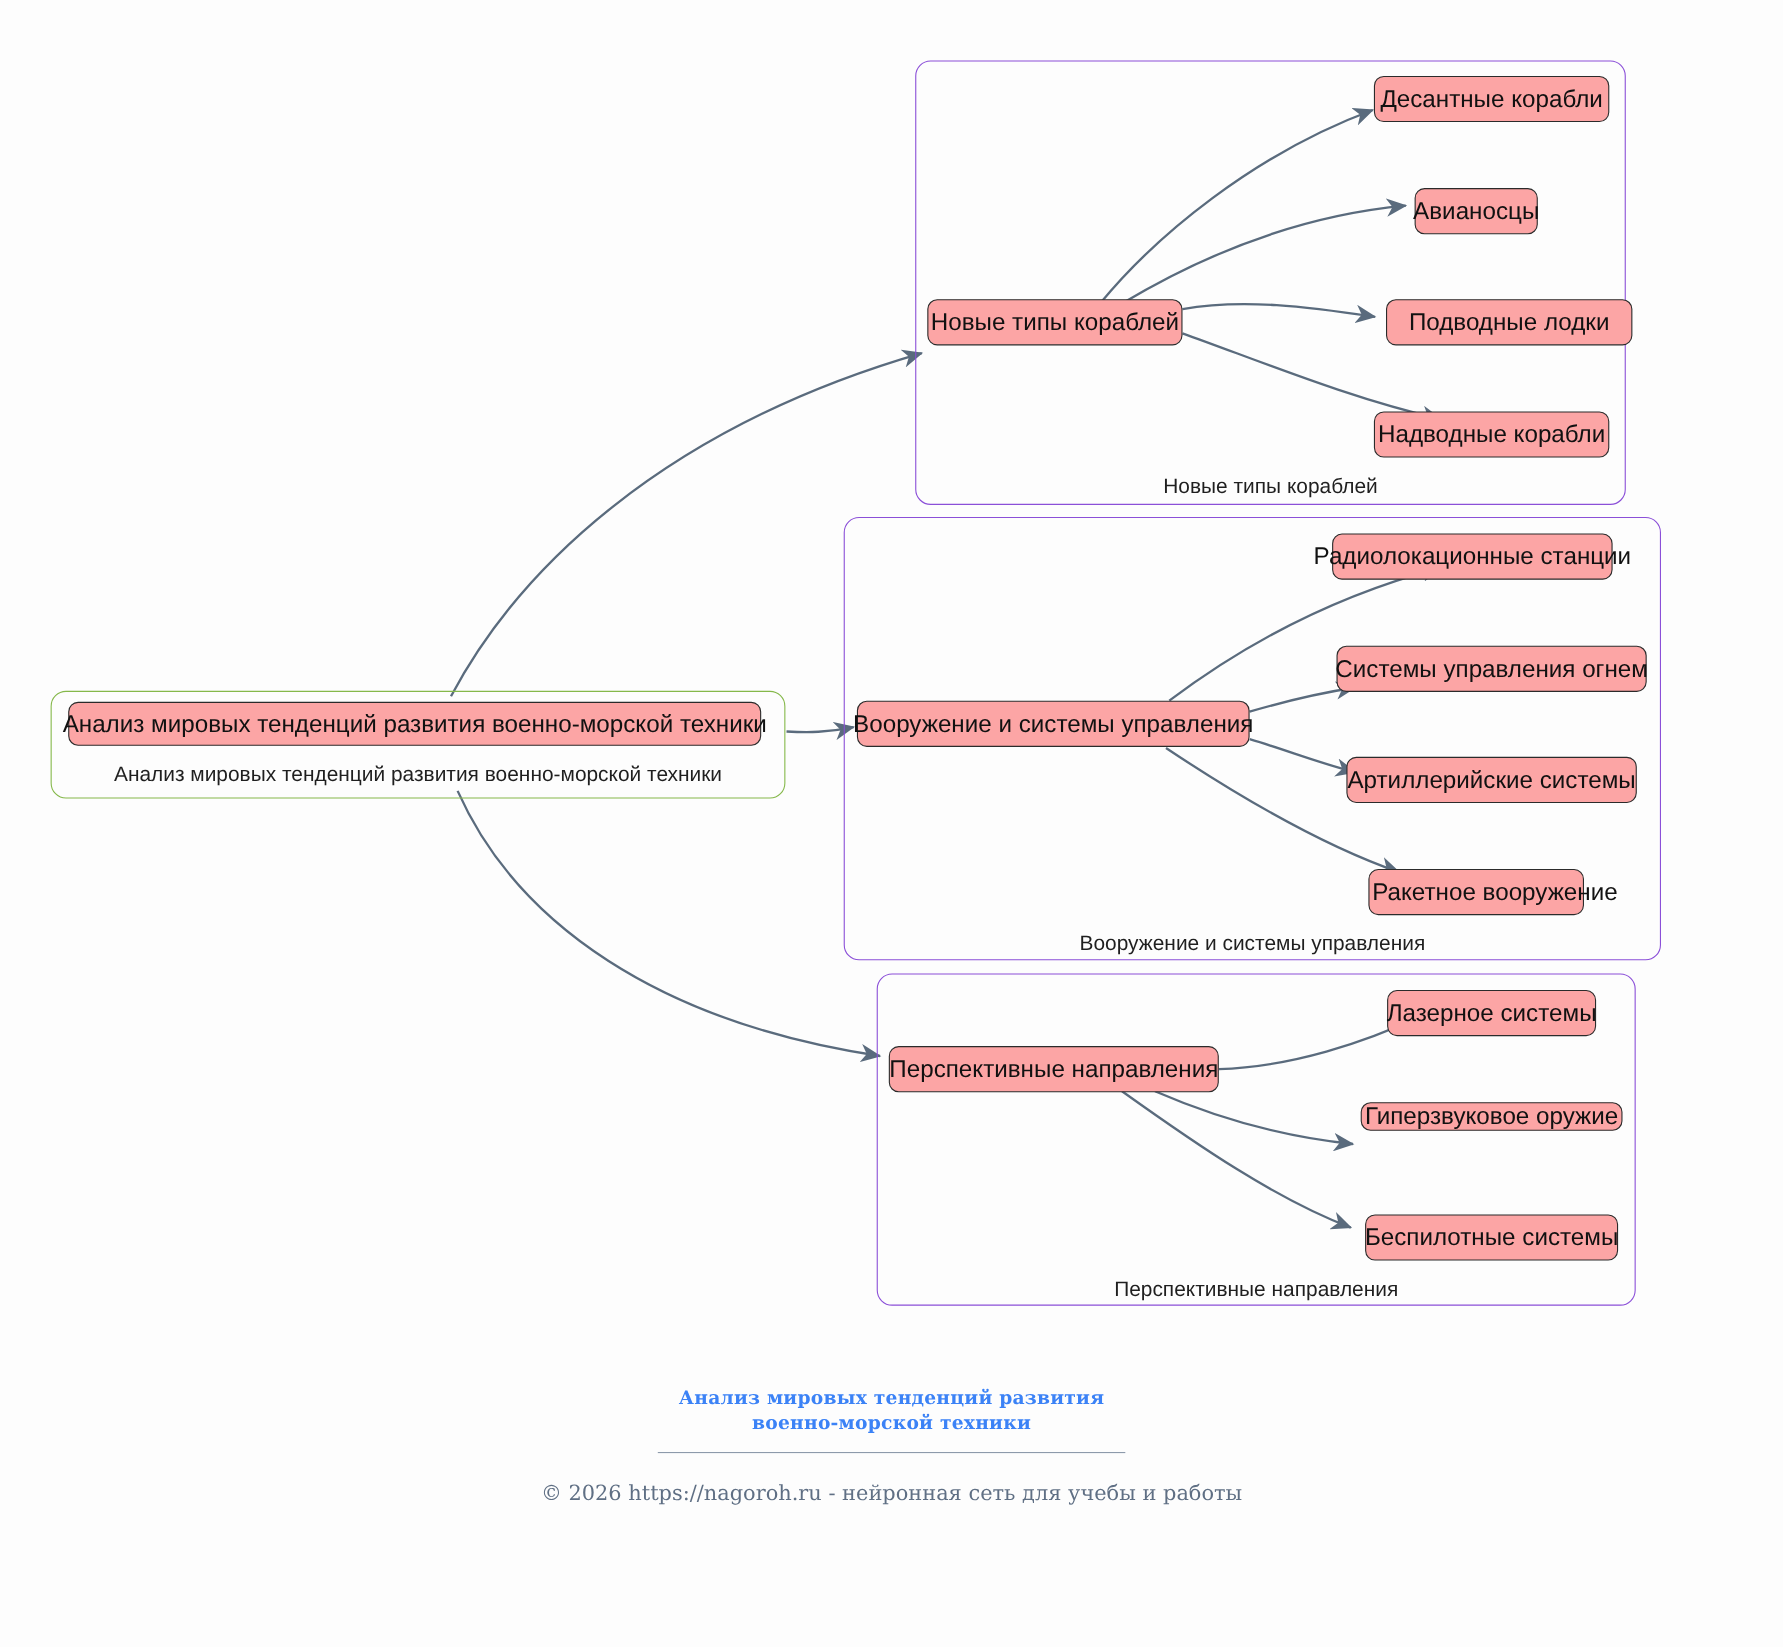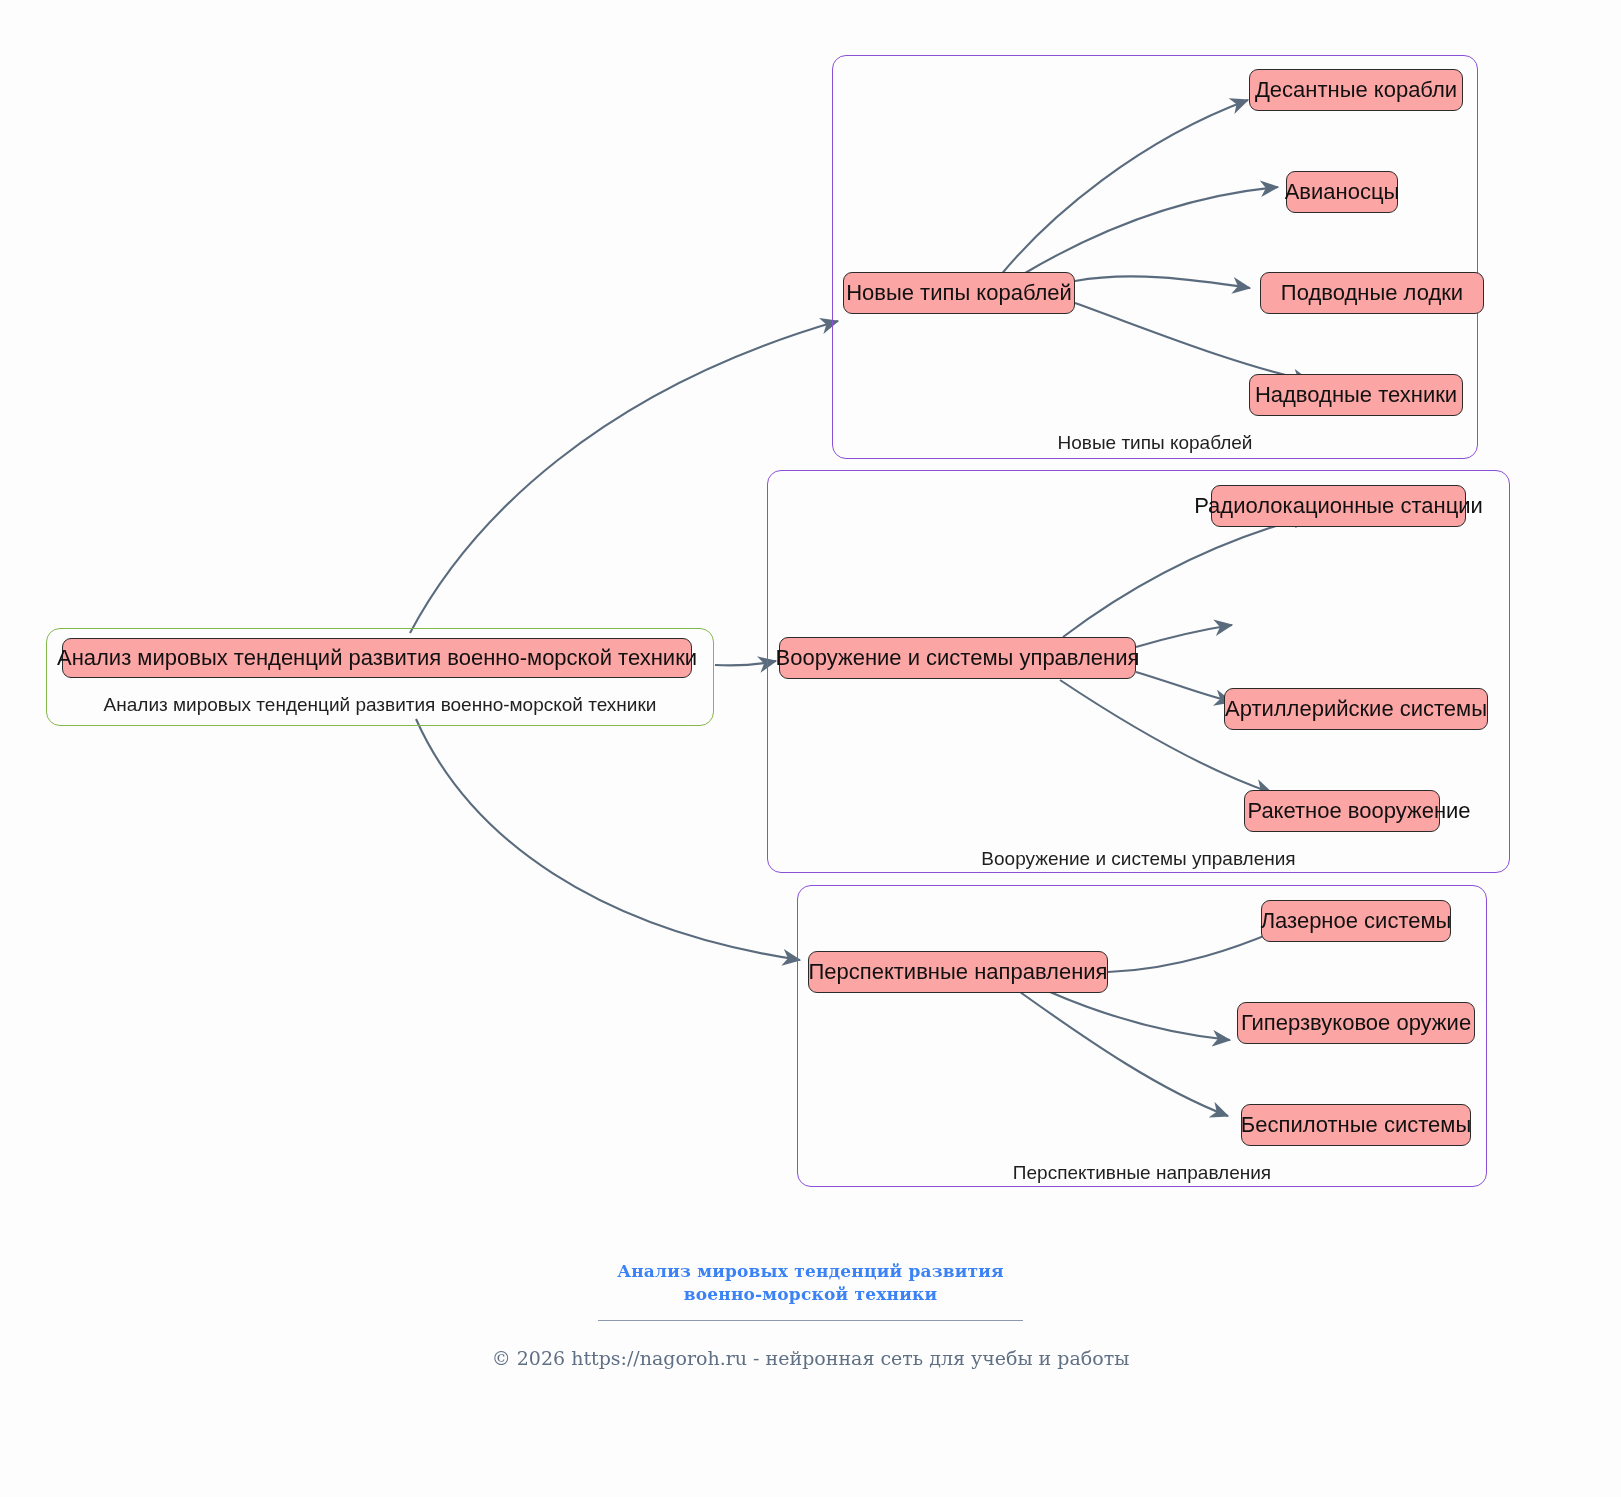--- a/index.html
+++ b/index.html
@@ -156,35 +156,38 @@
 
   <div class="node" style="left:1286px; top:171px; width:112px; height:42px;">
     <span>Авианосцы</span>
   </div>
 
   <div class="node" style="left:1260px; top:272px; width:224px; height:42px;">
     <span>Подводные лодки</span>
   </div>
 
   <div class="node" style="left:1249px; top:374px; width:214px; height:42px;">
-    <span>Надводные техники</span>
+    <span>Надводные корабли</span>
   </div>
 
   <div class="cluster" style="left:767px; top:470px; width:743px; height:403px;">
   </div>
   <div class="cluster-label" style="left:767px; top:848px; width:743px;">Вооружение и системы управления</div>
 
   <div class="node" style="left:779px; top:637px; width:357px; height:42px;">
     <span>Вооружение и системы управления</span>
   </div>
 
   <div class="node" style="left:1211px; top:485px; width:255px; height:42px;">
     <span>Радиолокационные станции</span>
   </div>
 
+  <div class="node" style="left:1215px; top:587px; width:282px; height:42px;">
+    <span>Системы управления огнем</span>
+  </div>
 
   <div class="node" style="left:1224px; top:688px; width:264px; height:42px;">
     <span>Артиллерийские системы</span>
   </div>
 
   <div class="node" style="left:1244px; top:790px; width:196px; height:42px;padding-left:48px;">
     <span>Ракетное вооружение</span>
   </div>
 
   <div class="cluster" style="left:797px; top:885px; width:690px; height:302px;">
@@ -192,21 +195,21 @@
   <div class="cluster-label" style="left:797px; top:1162px; width:690px;">Перспективные направления</div>
 
   <div class="node" style="left:808px; top:951px; width:300px; height:42px;">
     <span>Перспективные направления</span>
   </div>
 
   <div class="node" style="left:1261px; top:900px; width:190px; height:42px;">
     <span>Лазерное системы</span>
   </div>
 
-  <div class="node" style="left:1237px; top:1002px; width:238px; height:42px;">
+  <div class="node" style="left:1237px; top:1002px; width:238px; height:26px;">
     <span>Гиперзвуковое оружие</span>
   </div>
 
   <div class="node" style="left:1241px; top:1104px; width:230px; height:42px;">
     <span>Беспилотные системы</span>
   </div>
 
 </div>
 
 <div id="footer">

